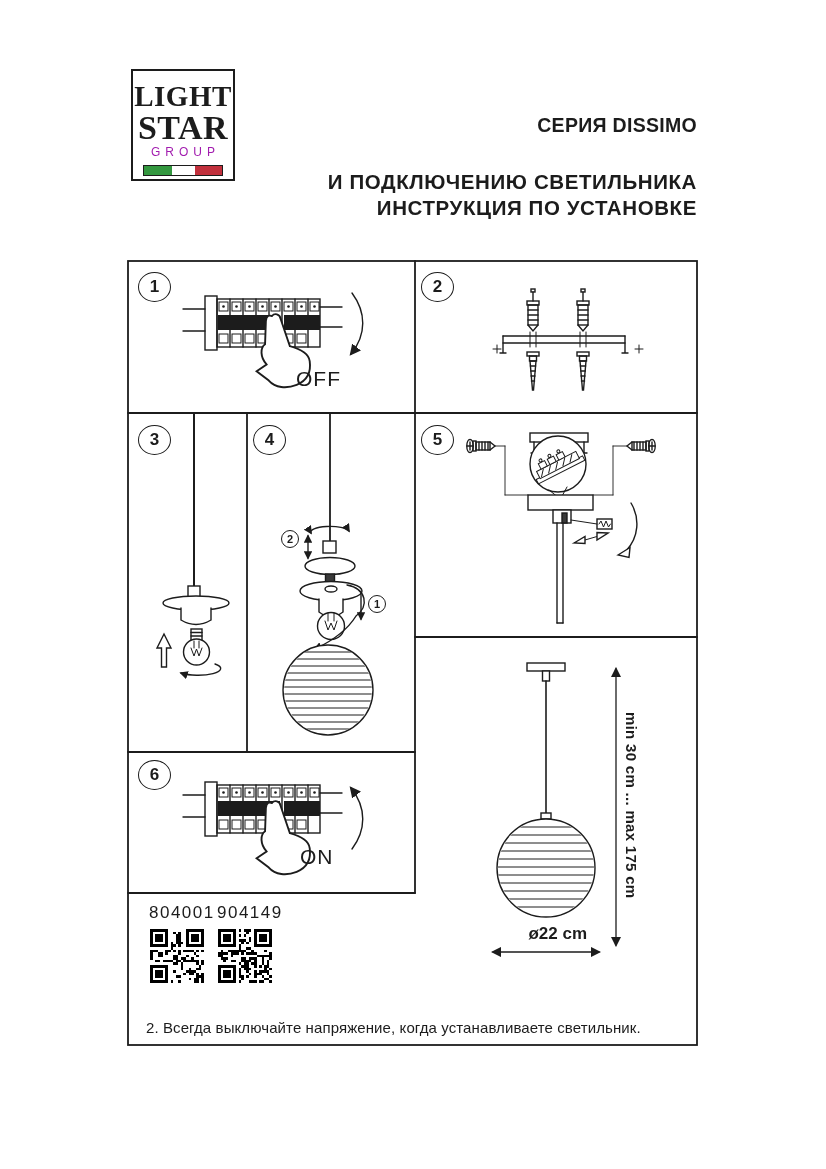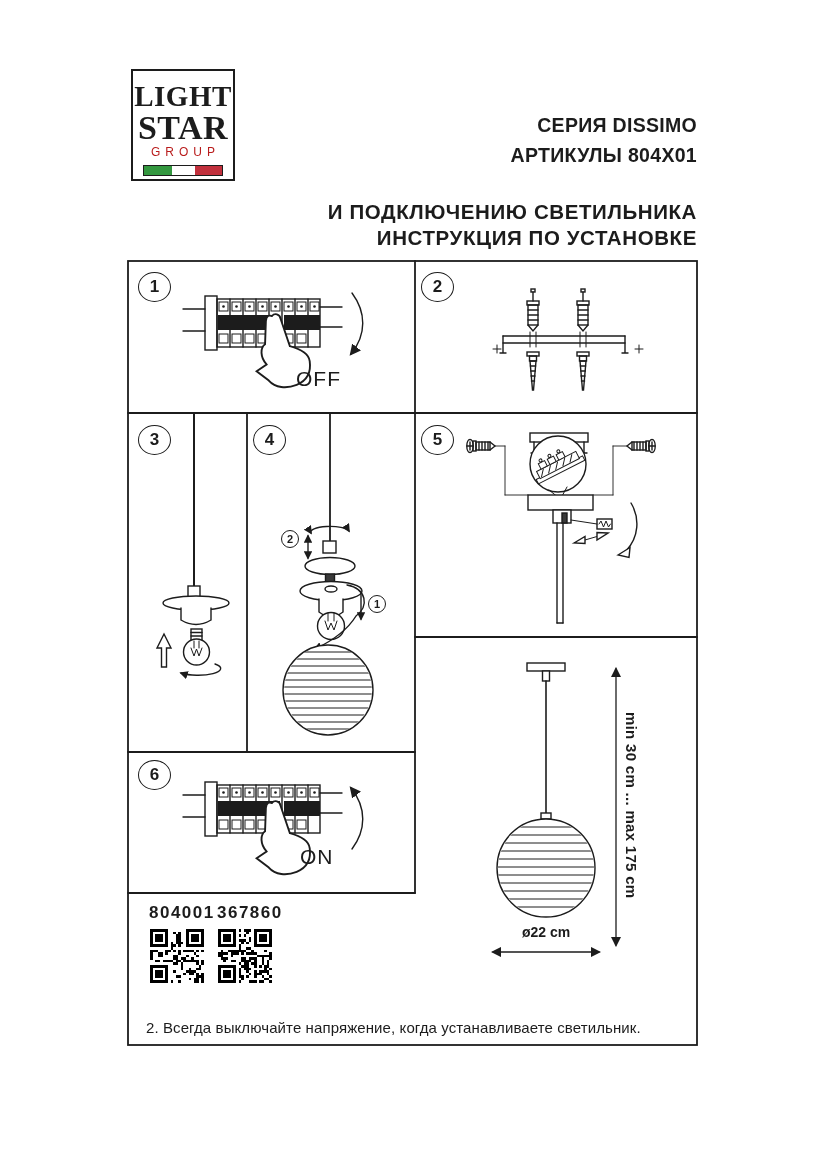--- a/index.html
+++ b/index.html
@@ -8,21 +8,21 @@
   .abs{position:absolute;}
 
   
   .logo-box{left:131px;top:69px;width:104px;height:112px;border:2px solid #1c1c1c;
             text-align:center;box-sizing:border-box;background:#fff;}
   .logo-w1{display:block;margin-top:11px;font-family:"Liberation Serif",serif;
            font-weight:bold;font-size:29px;line-height:29px;letter-spacing:.5px;}
   .logo-w2{display:block;font-family:"Liberation Serif",serif;font-weight:bold;
            font-size:34px;line-height:33px;letter-spacing:.5px;}
   .logo-w3{display:block;margin-top:2px;font-size:12px;line-height:13px;
-           letter-spacing:5px;color:#b91c1c;text-indent:5px;}
+           letter-spacing:5px;color:#a21caf;text-indent:5px;}
   .logo-flag{margin:6px auto 0;width:78px;height:9px;border:1px solid #1c1c1c;
              display:flex;box-sizing:content-box;}
   .logo-flag .fg{width:37%;background:#33973f;border-right:1px solid #fff;}
   .logo-flag .fw{width:27%;background:#ffffff;}
   .logo-flag .fr{width:36%;background:#c1303c;border-left:1px solid #fff;}
 
   .titles{right:129px;top:62px;text-align:right;margin-top:48px;}
   .t-series{font-weight:bold;font-size:19.5px;line-height:30px;letter-spacing:.3px;}
   .t-main{font-weight:bold;font-size:20.5px;line-height:26px;letter-spacing:.6px;}
   .t-gap{height:29px;}
@@ -32,22 +32,22 @@
          display:flex;align-items:center;justify-content:center;
          font-weight:bold;font-size:17px;background:#fff;box-sizing:border-box;}
   .subbadge{width:18px;height:18px;border:1.4px solid #1c1c1c;border-radius:50%;
             display:flex;align-items:center;justify-content:center;
             font-weight:bold;font-size:11px;background:#fff;box-sizing:border-box;}
 
   
   .switch-label{font-size:21px;letter-spacing:1px;text-align:center;}
   .dim-v{left:640px;top:712px;transform:rotate(90deg);transform-origin:0 0;
          font-weight:bold;font-size:15px;white-space:nowrap;letter-spacing:.3px;}
-  .dim-h{left:505px;top:924px;width:82px;text-align:center;font-weight:bold;font-size:14px;}
-  .qr-code-label{font-weight:bold;font-size:17px;letter-spacing:1.5px;}
+  .dim-h{left:505px;top:924px;width:82px;text-align:right;font-weight:bold;font-size:17px;}
+  .qr-code-label{font-weight:normal;font-size:17px;letter-spacing:1.5px;}
   .qr-box{width:54px;height:54px;}
   .qr-box svg{width:100%;height:100%;display:block;}
   .note-line{font-size:15px;letter-spacing:.1px;}
 </style>
 </head>
 <body>
 
 <div class="page">
 
   <svg class="abs" style="left:0;top:0" width="826" height="1169" viewBox="0 0 826 1169" fill="none" stroke="#1c1c1c" stroke-width="1.4" stroke-linecap="round">
@@ -309,21 +309,20 @@
     <span class="logo-w3">GROUP</span>
     <div class="logo-flag">
       <div class="fg"></div>
       <div class="fw"></div>
       <div class="fr"></div>
     </div>
   </div>
 
   <div class="abs titles">
     <div class="t-series">СЕРИЯ DISSIMO</div>
-    <div class="t-series">АРТИКУЛЫ 804X01</div>
     <div class="t-gap"></div>
     <div class="t-main">И ПОДКЛЮЧЕНИЮ СВЕТИЛЬНИКА</div>
     <div class="t-main">ИНСТРУКЦИЯ ПО УСТАНОВКЕ</div>
   </div>
 
   <div class="abs badge" style="left:138px;top:272px">1</div>
   <div class="abs badge" style="left:421px;top:272px">2</div>
   <div class="abs badge" style="left:138px;top:425px">3</div>
   <div class="abs badge" style="left:253px;top:425px">4</div>
   <div class="abs badge" style="left:421px;top:425px">5</div>
@@ -332,21 +331,21 @@
   <div class="abs subbadge" style="left:281px;top:530px">2</div>
   <div class="abs subbadge" style="left:368px;top:595px">1</div>
 
   <div class="abs switch-label" style="left:296px;top:367px">OFF</div>
   <div class="abs switch-label" style="left:300px;top:845px">ON</div>
 
   <div class="abs dim-v">min 30 cm ... max 175 cm</div>
   <div class="abs dim-h">ø22 cm</div>
 
   <div class="abs qr-code-label" style="left:149px;top:903px">804001</div>
-  <div class="abs qr-code-label" style="left:217px;top:903px">367860</div>
+  <div class="abs qr-code-label" style="left:217px;top:903px">904149</div>
   <div class="abs qr-box" style="left:150px;top:929px" id="qr1">
       <svg xmlns="http://www.w3.org/2000/svg" viewBox="0 0 21 21" shape-rendering="crispEdges">
         <rect x="9" y="1" width="1" height="1" fill="#000"></rect>
         <rect x="11" y="1" width="1" height="1" fill="#000"></rect>
         <rect x="10" y="2" width="1" height="1" fill="#000"></rect>
         <rect x="11" y="2" width="1" height="1" fill="#000"></rect>
         <rect x="10" y="3" width="1" height="1" fill="#000"></rect>
         <rect x="11" y="3" width="1" height="1" fill="#000"></rect>
         <rect x="10" y="4" width="1" height="1" fill="#000"></rect>
         <rect x="11" y="4" width="1" height="1" fill="#000"></rect>

